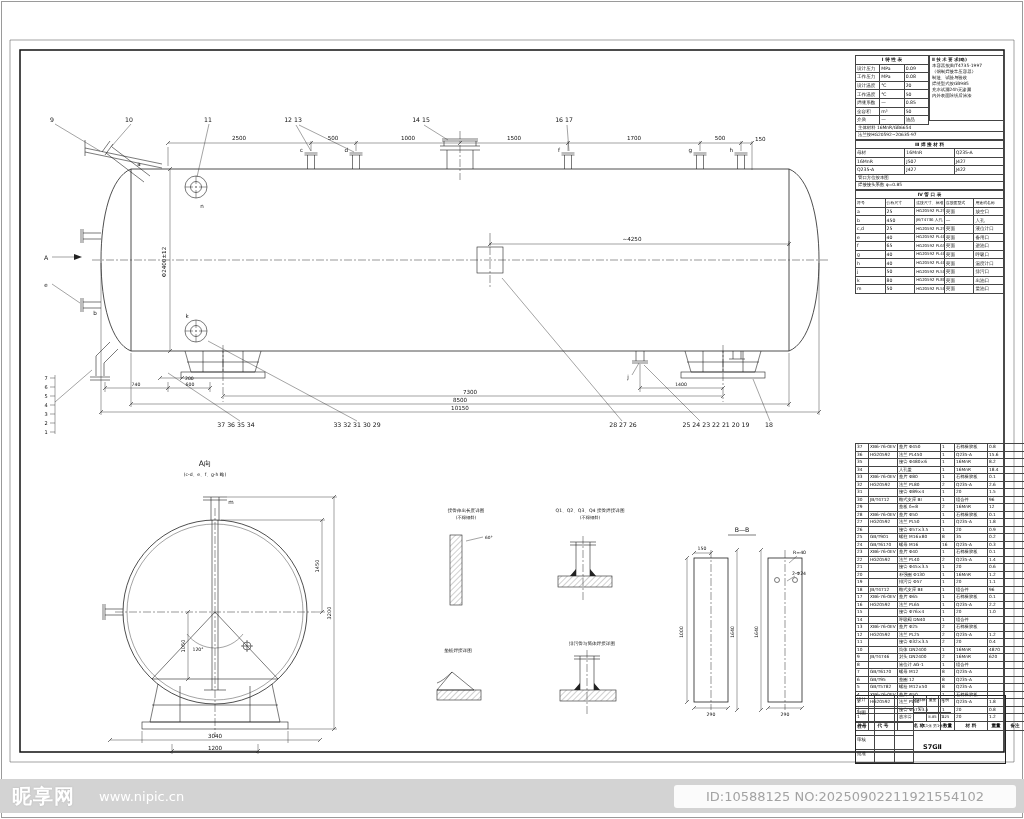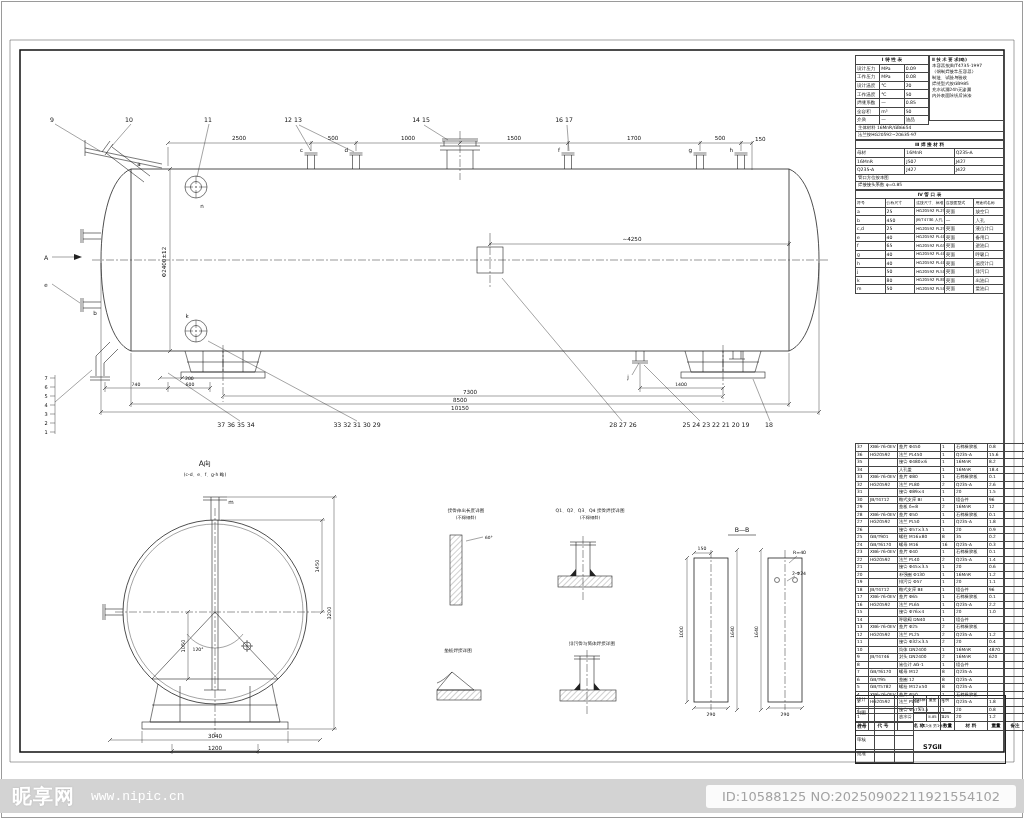--- a/index.html
+++ b/index.html
@@ -40,22 +40,22 @@
   .tb-title .sub{font-size:6.5px;margin-top:2px;}
   .tb-colC{width:37px;display:flex;flex-direction:column;border-right:none !important;}
   .tb-colC .mini{display:flex;border-bottom:.5px solid #444;flex:0 0 8px;}
   .tb-colC .mini div{flex:1;border-right:.5px solid #444;text-align:center;font-size:3.8px;line-height:8px;overflow:hidden;}
   .tb-colC .mini div:last-child{border-right:none;}
   .tb-sheets{flex:0 0 8px;border-bottom:.5px solid #444;text-align:center;font-size:3.8px;line-height:8px;}
   .tb-no{flex:1;display:flex;align-items:center;justify-content:center;font-size:6.5px;font-weight:bold;}
   
   .wm{position:absolute;left:0;top:779px;width:1024px;height:34px;background:#d3d3d3;display:flex;align-items:center;}
   .wm-logo{margin-left:12px;font-size:20px;font-weight:bold;color:#fff;text-shadow:0 0 2px #b5b5b5;letter-spacing:1px;}
-  .wm-url{margin-left:16px;font-size:13px;color:#fff;font-family:Liberation Mono, monospace;}
-  .wm-id{margin-left:auto;margin-right:8px;background:#fbfbfb;color:#a3a3a3;font-size:13px;padding:4px 16px;border-radius:3px;}
+  .wm-url{margin-left:24px;font-size:13px;color:#fff;}
+  .wm-id{margin-left:auto;margin-right:8px;background:#fbfbfb;color:#a3a3a3;font-size:13px;padding:4px 32px;border-radius:3px;}
 </style>
 </head>
 <body>
 
 <div class="outer-frame"></div>
 
 <svg width="1024" height="770" viewBox="0 0 1024 770" style="position:absolute;left:0;top:0;">
   <defs>
     <pattern id="hatch" width="4" height="4" patternUnits="userSpaceOnUse" patternTransform="rotate(45)">
       <line x1="0" y1="0" x2="0" y2="4" stroke="#444" stroke-width="0.5"></line>

